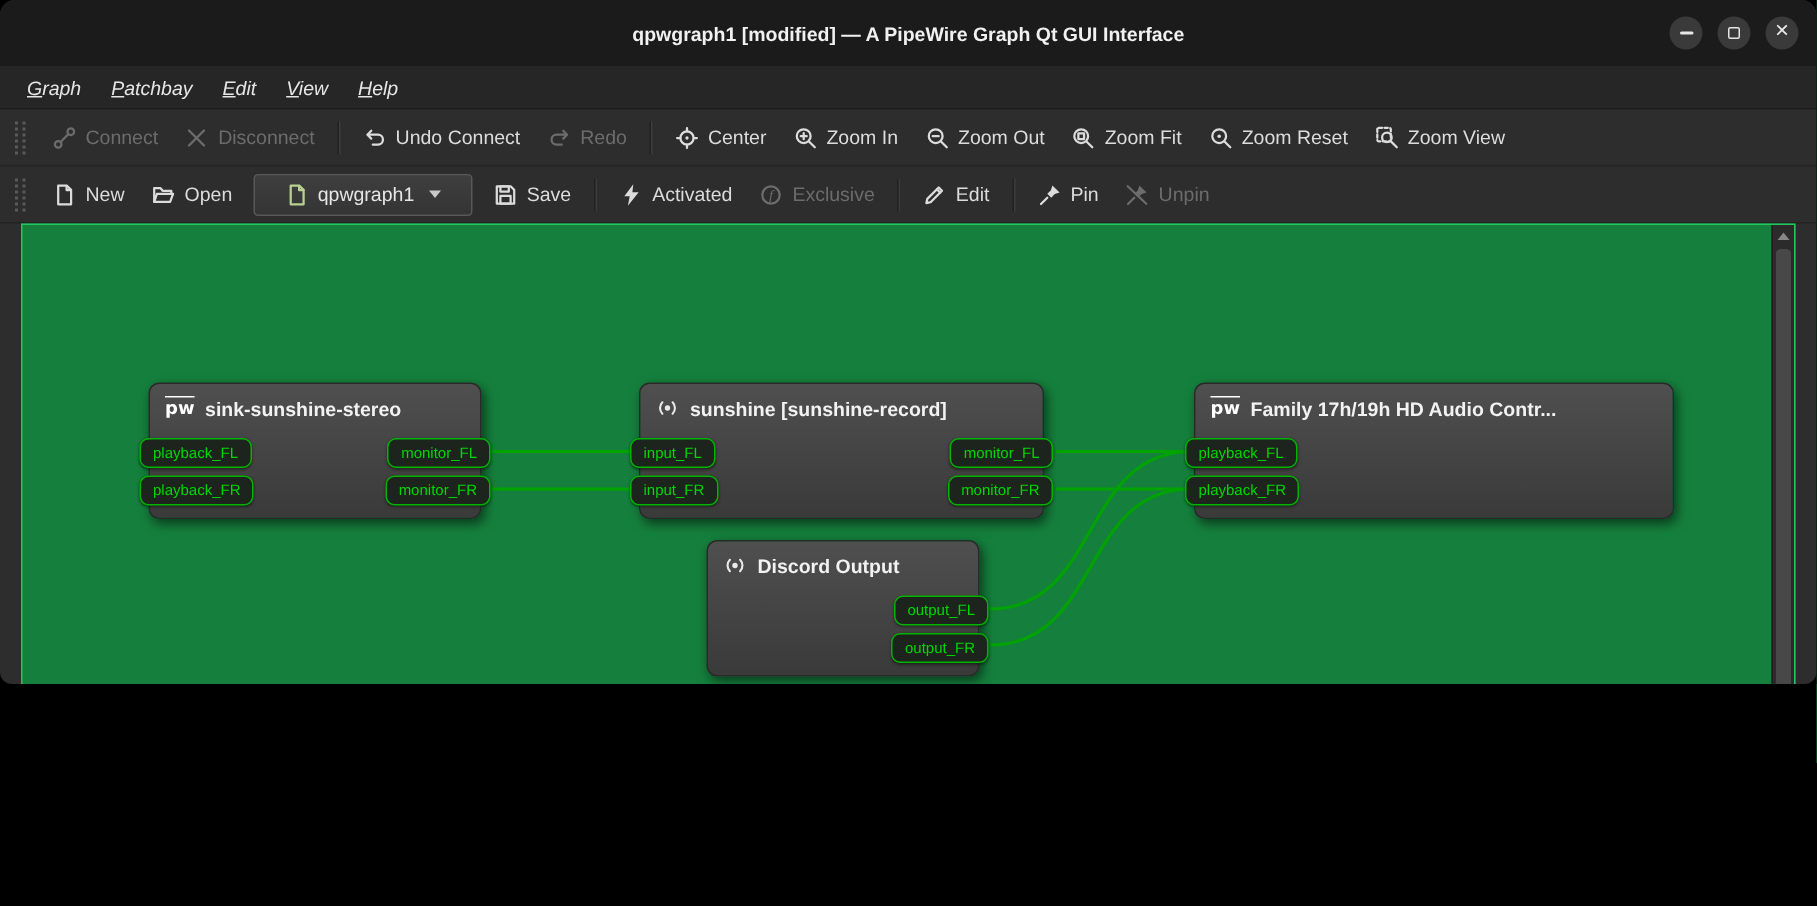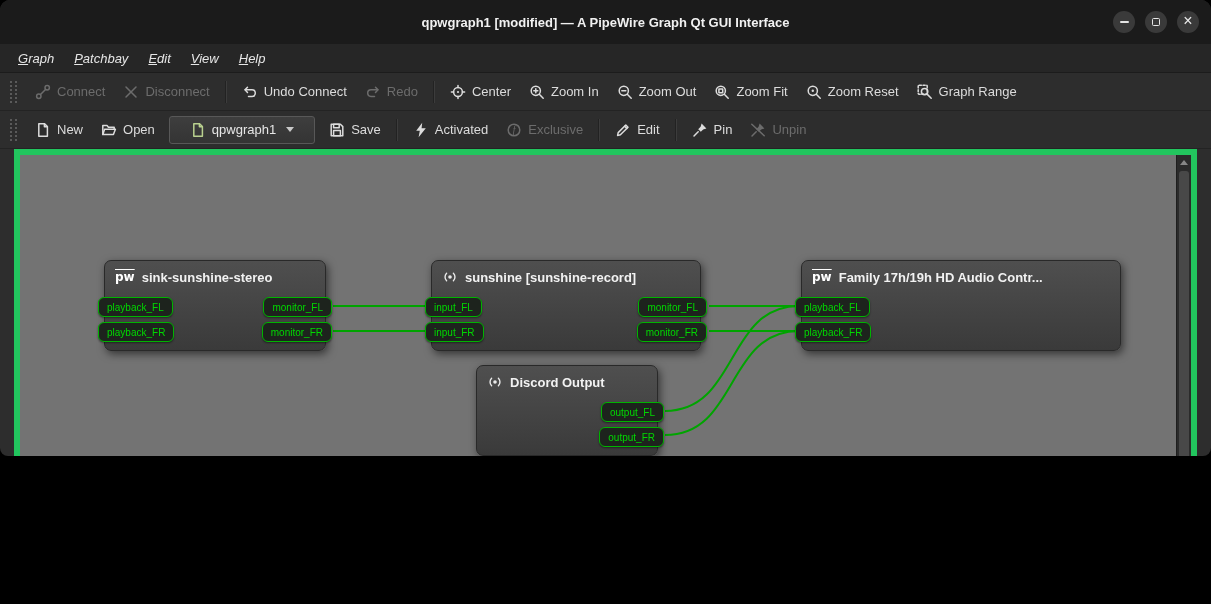--- a/index.html
+++ b/index.html
@@ -27,21 +27,21 @@
   .tb-sep{width:0;height:22px;border-left:1px solid #222;border-right:1px solid #3c3c3c;margin:0 5px;}
   .tb-btn{display:flex;align-items:center;gap:6px;padding:5px 8px;border-radius:3px;color:#dcdcdc;white-space:nowrap;}
   .tb-btn.disabled{color:#6c6c6c;}
   svg.icon{width:16px;height:16px;display:block;fill:none;stroke:currentColor;stroke-width:1.5;stroke-linecap:round;stroke-linejoin:round;flex:0 0 auto;}
   .combo{display:flex;align-items:center;gap:6px;height:26px;padding:0 20px;background:linear-gradient(#3e3e3e,#343434);
     border:1px solid #585858;border-radius:3px;margin:0 4px;}
   .combo .file-icon{color:#b9d18f;}
   .combo-arrow{width:0;height:0;border-left:4px solid transparent;border-right:4px solid transparent;border-top:5px solid #c9c9c9;margin-left:4px;}
   
   .main{height:408px;box-sizing:border-box;padding:0 14px;}
-  .canvas-frame{position:relative;width:100%;height:100%;background:#737373;border:6px solid #22c55e;box-sizing:border-box;overflow:hidden;}
+  .canvas-frame{position:relative;width:100%;height:100%;background:#15803d;border:1px solid #22c55e;box-sizing:border-box;overflow:hidden;}
   .graph-area{position:absolute;left:0;top:0;right:15px;bottom:15px;overflow:hidden;}
   #edges-svg{position:absolute;inset:0;width:100%;height:100%;}
   .node{position:absolute;background:linear-gradient(180deg,#4f4f4f,#3a3a3a);border:1px solid #292929;border-radius:7px;
     box-shadow:2px 3px 8px rgba(0,0,0,.55);box-sizing:border-box;padding-bottom:8px;}
   .node-header{height:32px;display:flex;align-items:center;gap:7px;padding:0 10px;color:#f2f2f2;font-weight:bold;overflow:hidden;white-space:nowrap;}
   .pw-glyph{font-family:"DejaVu Sans",sans-serif;font-weight:bold;font-size:12px;color:#ffffff;text-decoration:overline;line-height:1;}
   .node-glyph{width:16px;height:16px;color:#eaeaea;}
   .node-body{display:flex;flex-direction:column;gap:5px;margin-top:4px;}
   .port-row{display:flex;justify-content:space-between;align-items:center;}
   .port-row.right-only{justify-content:flex-end;}
@@ -196,21 +196,21 @@
           <circle cx="6.8" cy="6.8" r="1.2" fill="currentColor" stroke="none"></circle>
         </svg>
       <span>Zoom Reset</span>
     </div>
     <div class="tb-btn">
       <svg class="icon" viewBox="0 0 16 16">
           <rect x="1.2" y="1.2" width="9" height="9" rx="1" stroke-dasharray="2.2 1.6"></rect>
           <circle cx="7.6" cy="7.6" r="3.2"></circle>
           <path d="M10.1 10.1 L14.2 14.2"></path>
         </svg>
-      <span>Graph Range</span>
+      <span>Zoom View</span>
     </div>
   </div>
 
   <div class="toolbar">
     <div class="tb-handle"></div>
 
     <div class="tb-btn">
       <svg class="icon" viewBox="0 0 16 16">
           <path d="M3.8 1.8 H9.6 L12.4 4.6 V14.2 H3.8 Z"></path>
           <path d="M9.4 1.9 V4.8 H12.3"></path>

